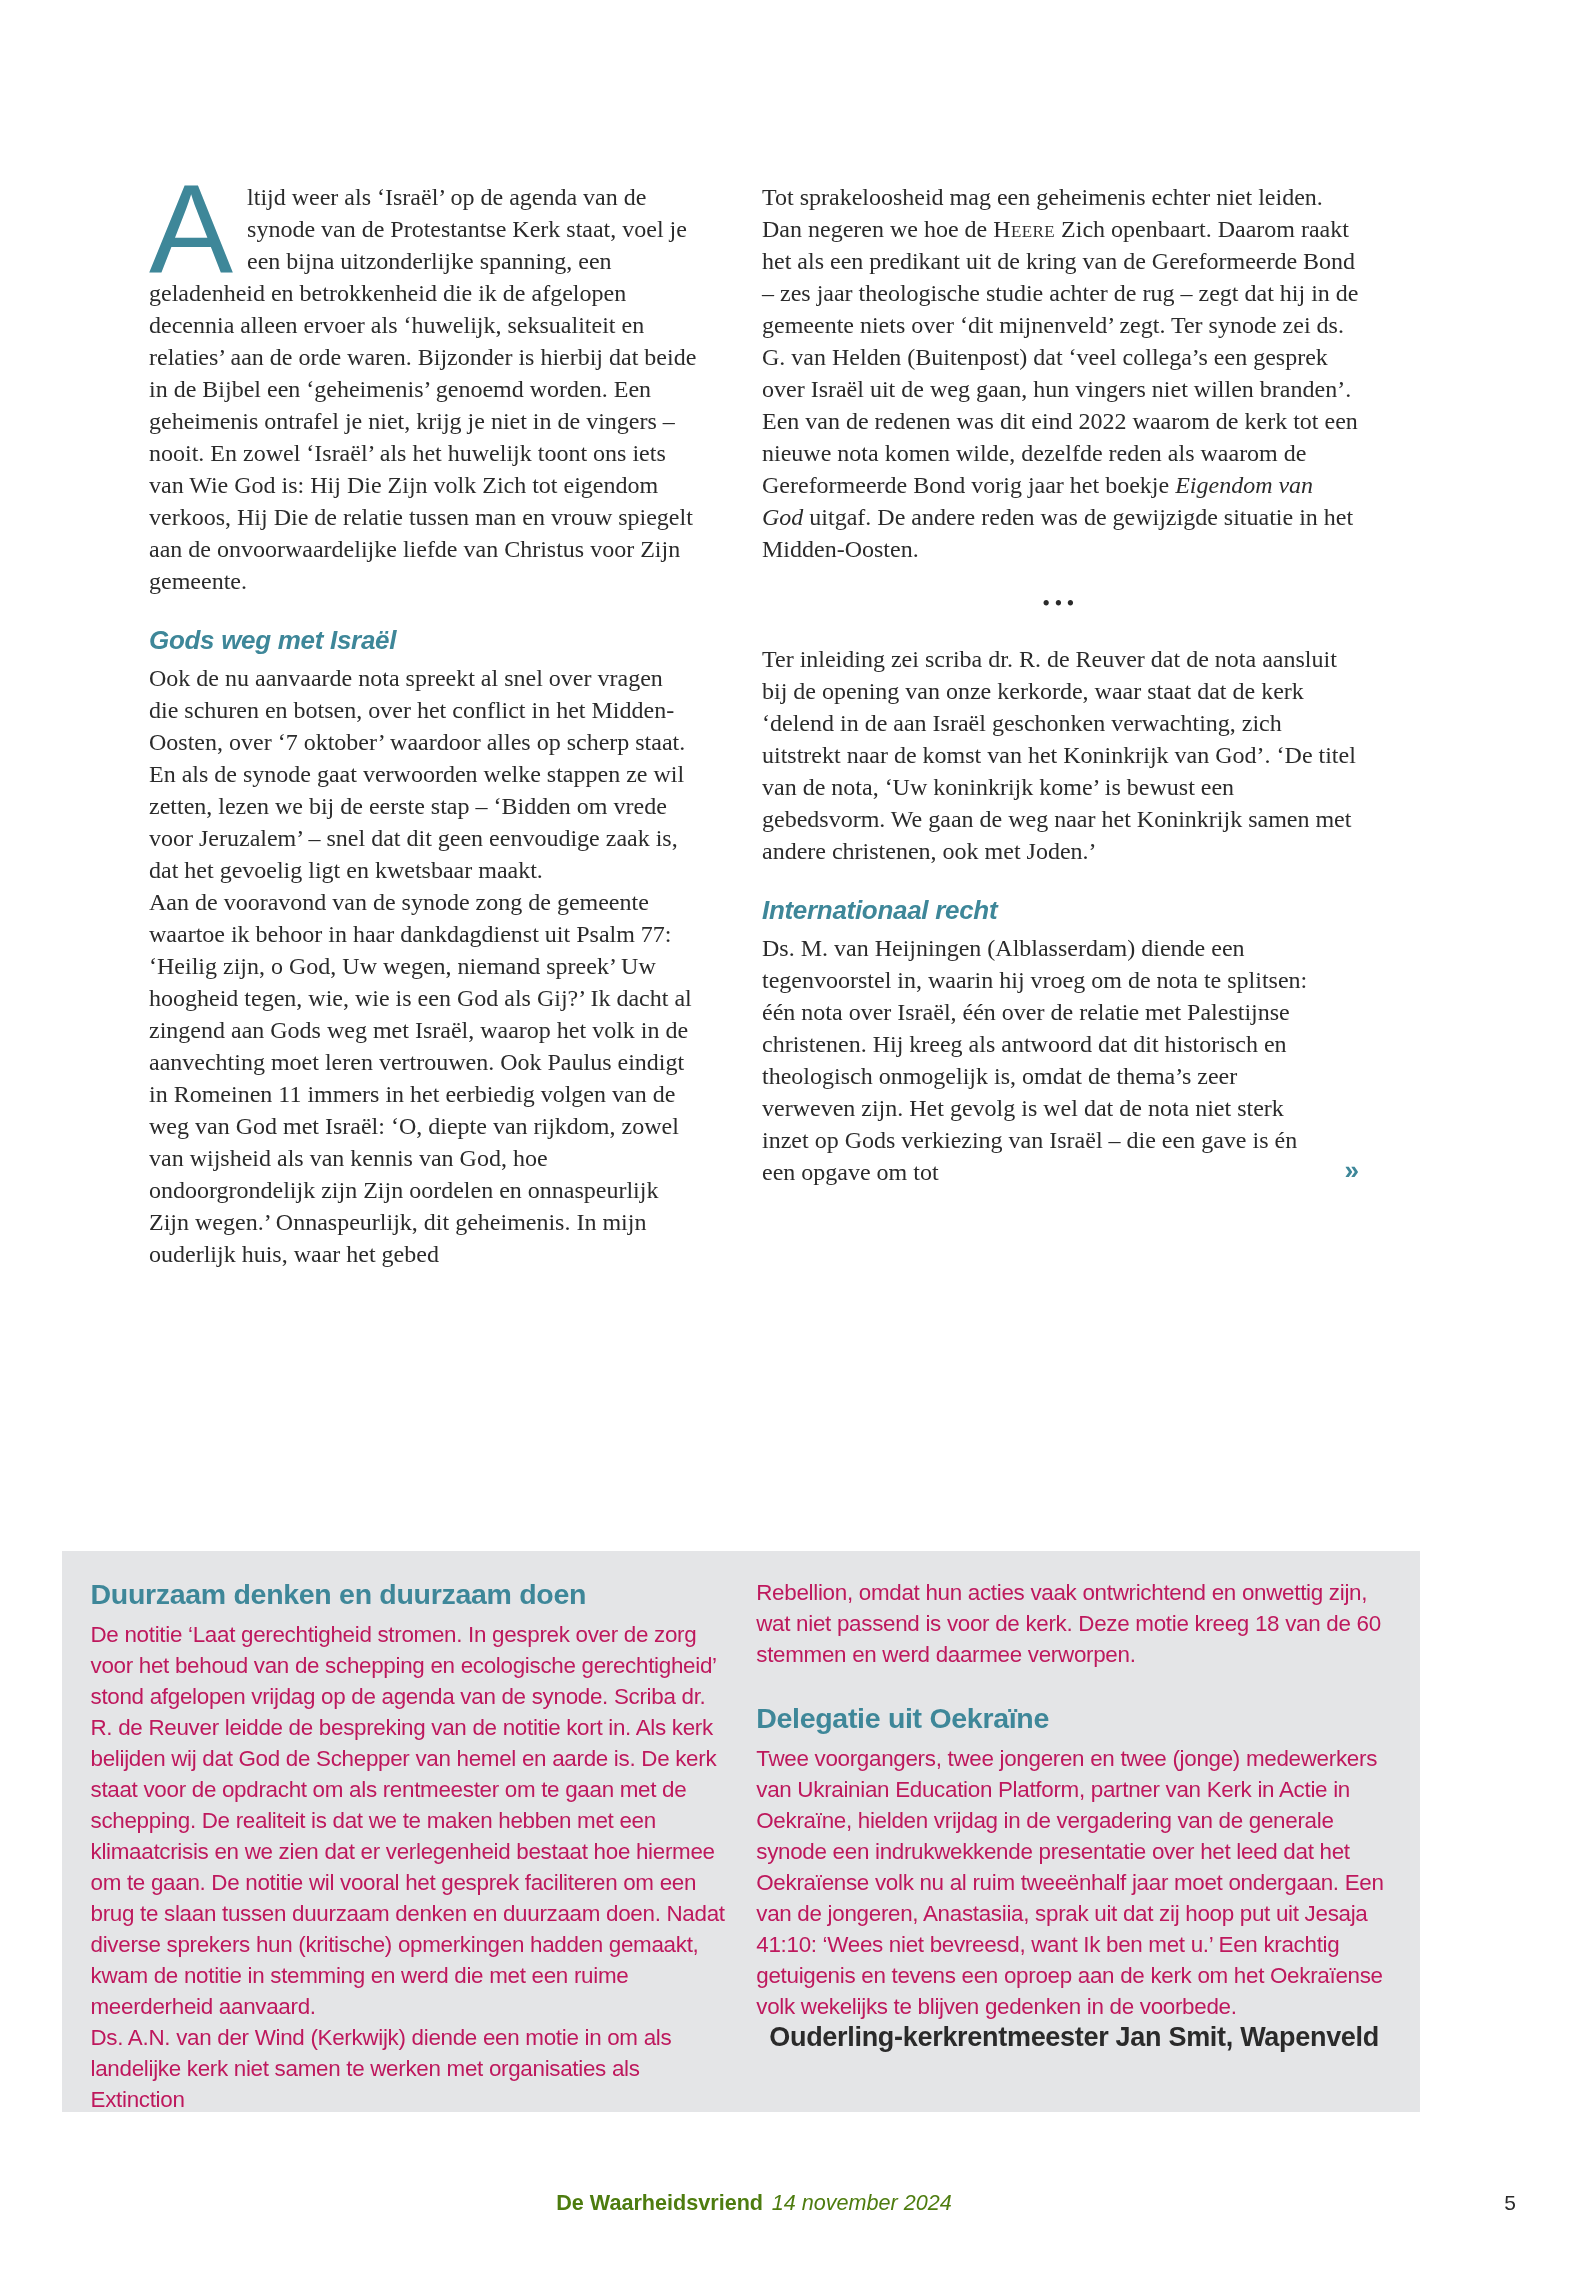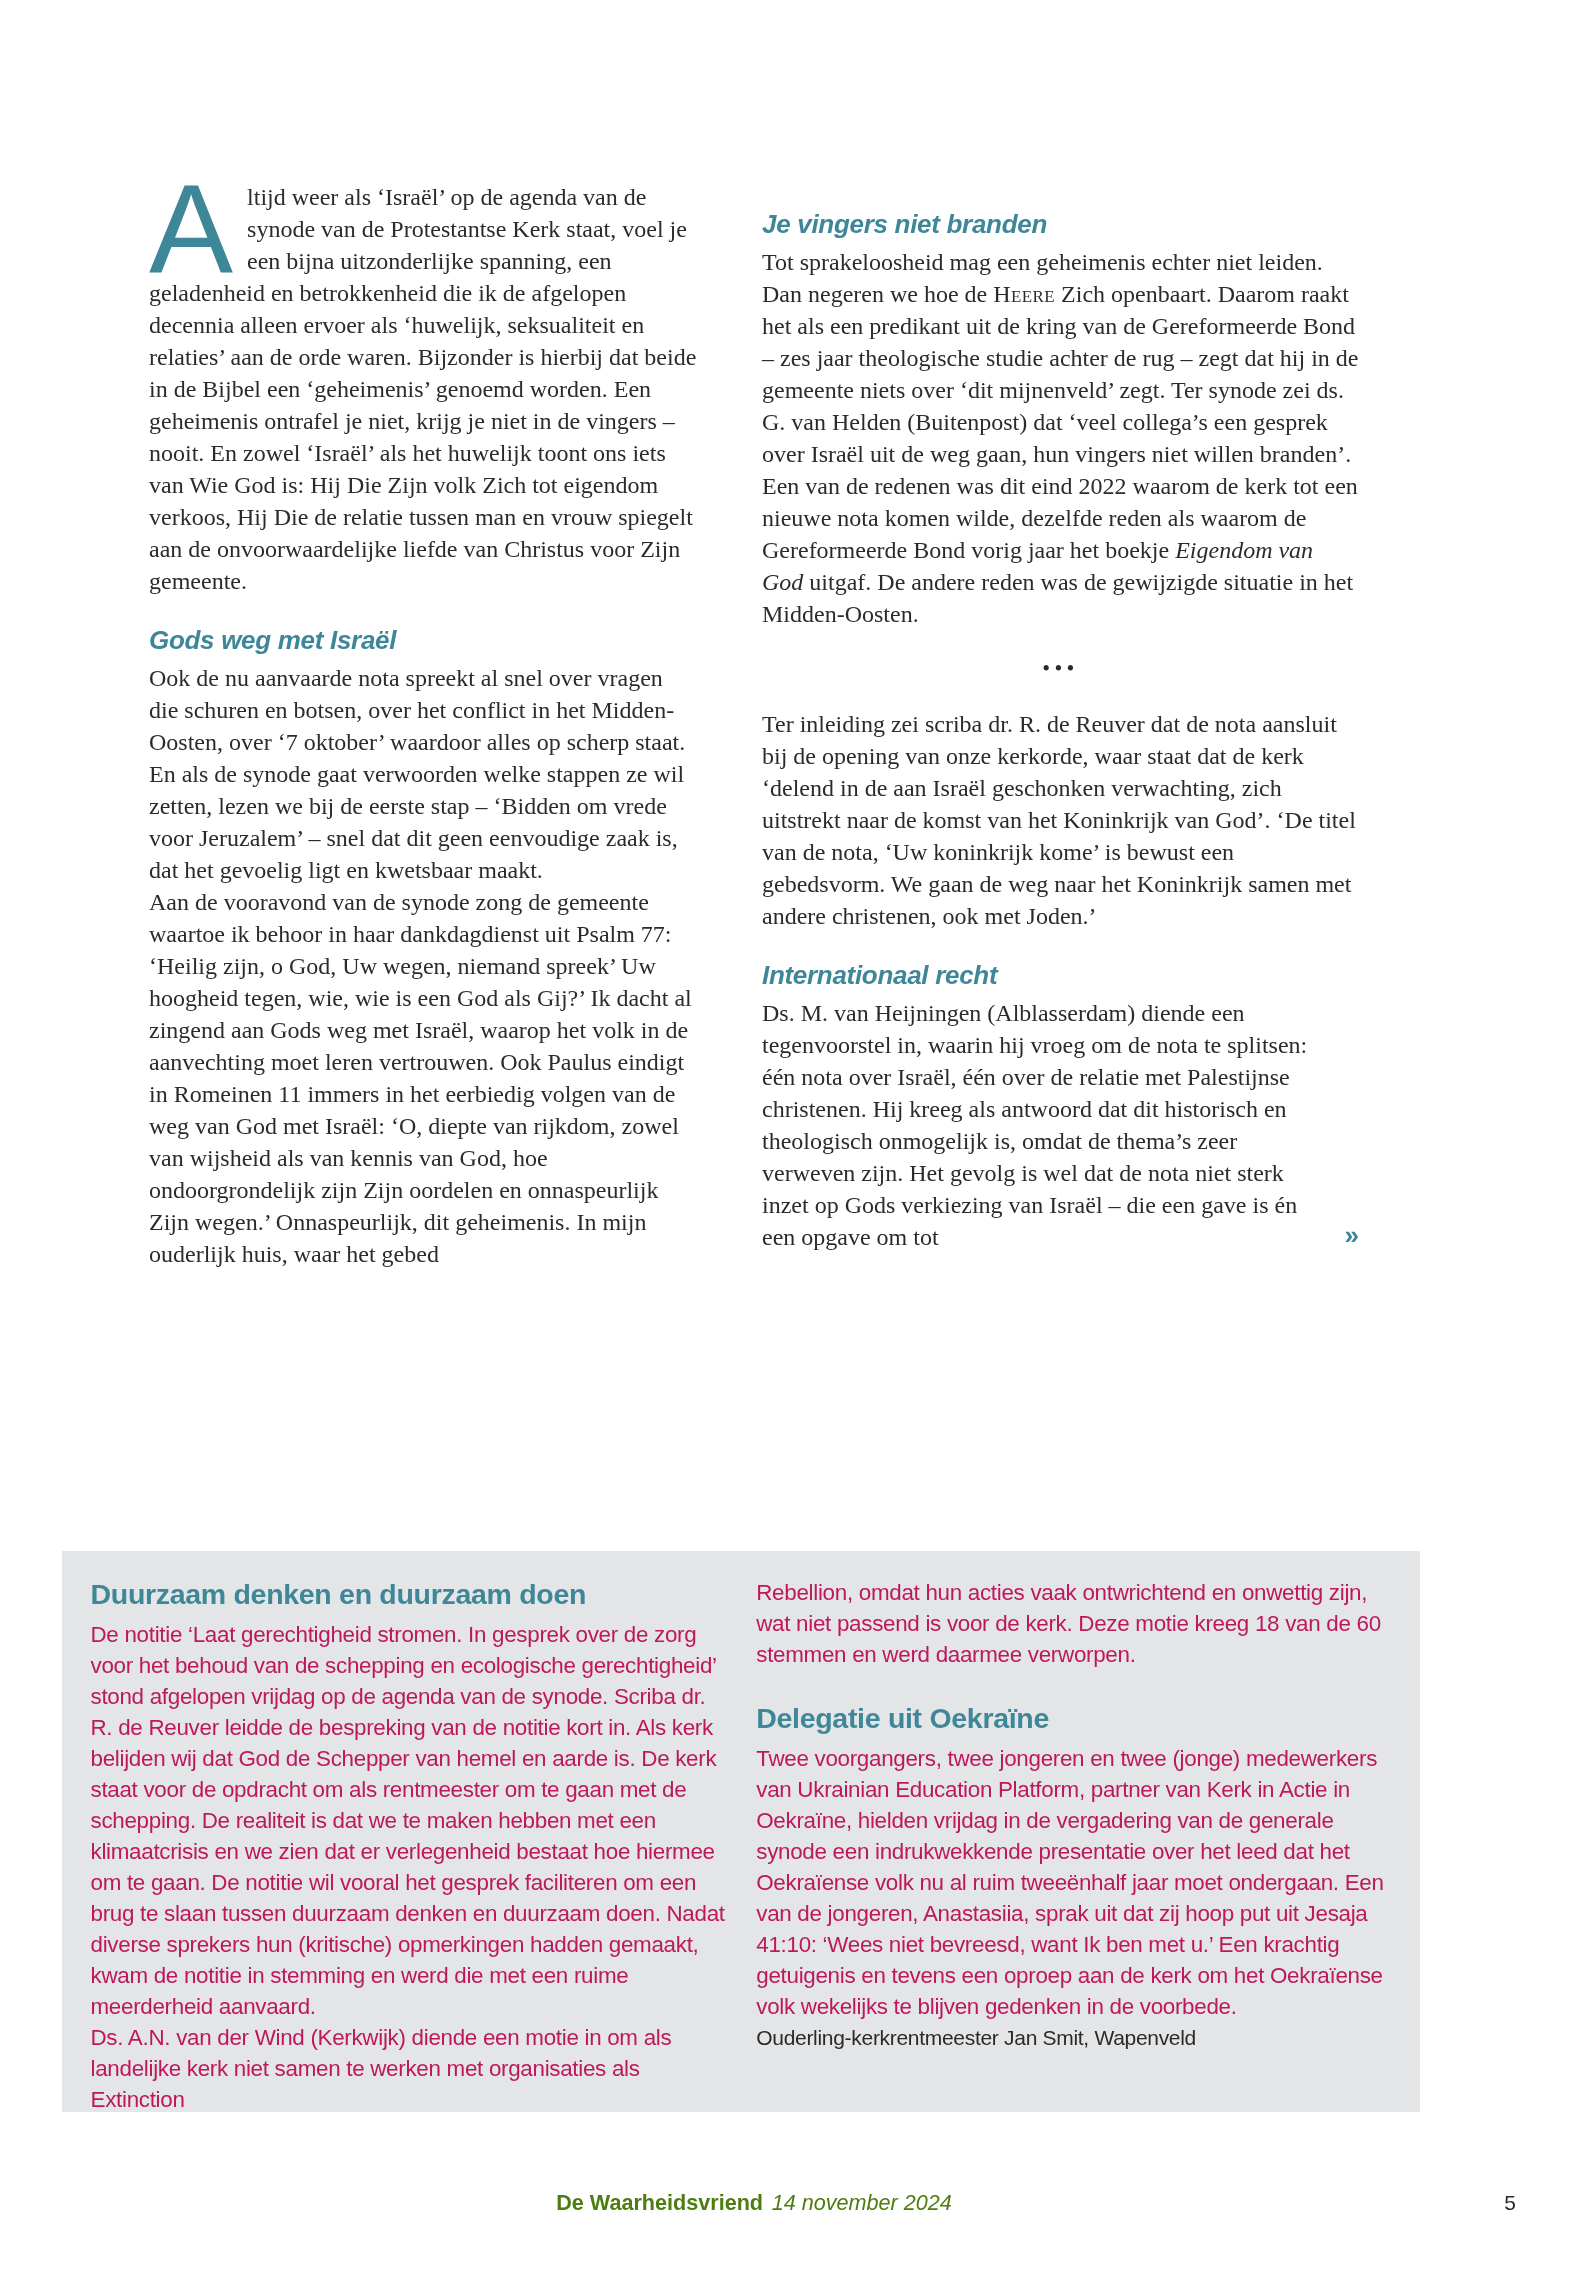--- a/index.html
+++ b/index.html
@@ -97,25 +97,25 @@
   .box-title.spaced{margin-top:31px;}
   .box-p{
     margin:0;
     font-size:22.4px;
     line-height:31px;
     letter-spacing:-0.3px;
     color:#be185d;
   }
   .box-byline{
     margin:0;
-    font-size:21px;
+    font-size:27px;
     line-height:31px;
     letter-spacing:-0.3px;
-    font-weight:normal;
-    text-align:left;
+    font-weight:bold;
+    text-align:center;
     color:#2a2a2a;
   }
   
   .footer-center{
     position:absolute;
     top:2190px;
     left:149px;
     width:1210px;
     text-align:center;
     font-family:Liberation Sans, sans-serif;
@@ -143,21 +143,20 @@
   <div class="main">
 
     <div class="col-left">
       <p class="body-p"><span class="dropcap">A</span><span>ltijd weer als ‘Israël’ op de agenda van de synode van de Protestantse Kerk staat, voel je een bijna uitzonderlijke spanning, een geladenheid en betrokkenheid die ik de afgelopen decennia alleen ervoer als ‘huwelijk, seksualiteit en relaties’ aan de orde waren. Bijzonder is hierbij dat beide in de Bijbel een ‘geheimenis’ genoemd worden. Een geheimenis ontrafel je niet, krijg je niet in de vingers – nooit. En zowel ‘Israël’ als het huwelijk toont ons iets van Wie God is: Hij Die Zijn volk Zich tot eigendom verkoos, Hij Die de relatie tussen man en vrouw spiegelt aan de onvoorwaardelijke liefde van Christus voor Zijn gemeente.</span></p>
       <h3 class="subhead">Gods weg met Israël</h3>
       <p class="body-p">Ook de nu aanvaarde nota spreekt al snel over vragen die schuren en botsen, over het conflict in het Midden-Oosten, over ‘7 oktober’ waardoor alles op scherp staat. En als de synode gaat verwoorden welke stappen ze wil zetten, lezen we bij de eerste stap – ‘Bidden om vrede voor Jeruzalem’ – snel dat dit geen eenvoudige zaak is, dat het gevoelig ligt en kwetsbaar maakt.</p>
       <p class="body-p">Aan de vooravond van de synode zong de gemeente waartoe ik behoor in haar dankdagdienst uit Psalm 77: ‘Heilig zijn, o God, Uw wegen, niemand spreek’ Uw hoogheid tegen, wie, wie is een God als Gij?’ Ik dacht al zingend aan Gods weg met Israël, waarop het volk in de aanvechting moet leren vertrouwen. Ook Paulus eindigt in Romeinen 11 immers in het eerbiedig volgen van de weg van God met Israël: ‘O, diepte van rijkdom, zowel van wijsheid als van kennis van God, hoe ondoorgrondelijk zijn Zijn oordelen en onnaspeurlijk Zijn wegen.’ Onnaspeurlijk, dit geheimenis. In mijn ouderlijk huis, waar het gebed</p>
     </div>
 
     <div class="col-right">
-      <h3 class="subhead">Je vingers niet branden</h3>
       <p class="body-p"><span>Tot sprakeloosheid mag een geheimenis echter niet leiden. Dan negeren we hoe de </span><span class="smallcaps">Heere</span><span> Zich openbaart. Daarom raakt het als een predikant uit de kring van de Gereformeerde Bond – zes jaar theologische studie achter de rug – zegt dat hij in de gemeente niets over ‘dit mijnenveld’ zegt. Ter synode zei ds. G. van Helden (Buitenpost) dat ‘veel collega’s een gesprek over Israël uit de weg gaan, hun vingers niet willen branden’. Een van de redenen was dit eind 2022 waarom de kerk tot een nieuwe nota komen wilde, dezelfde reden als waarom de Gereformeerde Bond vorig jaar het boekje </span><span class="italic">Eigendom van God</span><span> uitgaf. De andere reden was de gewijzigde situatie in het Midden-Oosten.</span></p>
       <div class="dots">•••</div>
       <p class="body-p">Ter inleiding zei scriba dr. R. de Reuver dat de nota aansluit bij de opening van onze kerkorde, waar staat dat de kerk ‘delend in de aan Israël geschonken verwachting, zich uitstrekt naar de komst van het Koninkrijk van God’. ‘De titel van de nota, ‘Uw koninkrijk kome’ is bewust een gebedsvorm. We gaan de weg naar het Koninkrijk samen met andere christenen, ook met Joden.’</p>
       <h3 class="subhead">Internationaal recht</h3>
       <p class="body-p last-p"><span>Ds. M. van Heijningen (Alblasserdam) diende een tegenvoorstel in, waarin hij vroeg om de nota te splitsen: één nota over Israël, één over de relatie met Palestijnse christenen. Hij kreeg als antwoord dat dit historisch en theologisch onmogelijk is, omdat de thema’s zeer verweven zijn. Het gevolg is wel dat de nota niet sterk inzet op Gods verkiezing van Israël – die een gave is én een opgave om tot</span><span class="cont">»</span></p>
     </div>
 
   </div>
 
   <div class="graybox">

